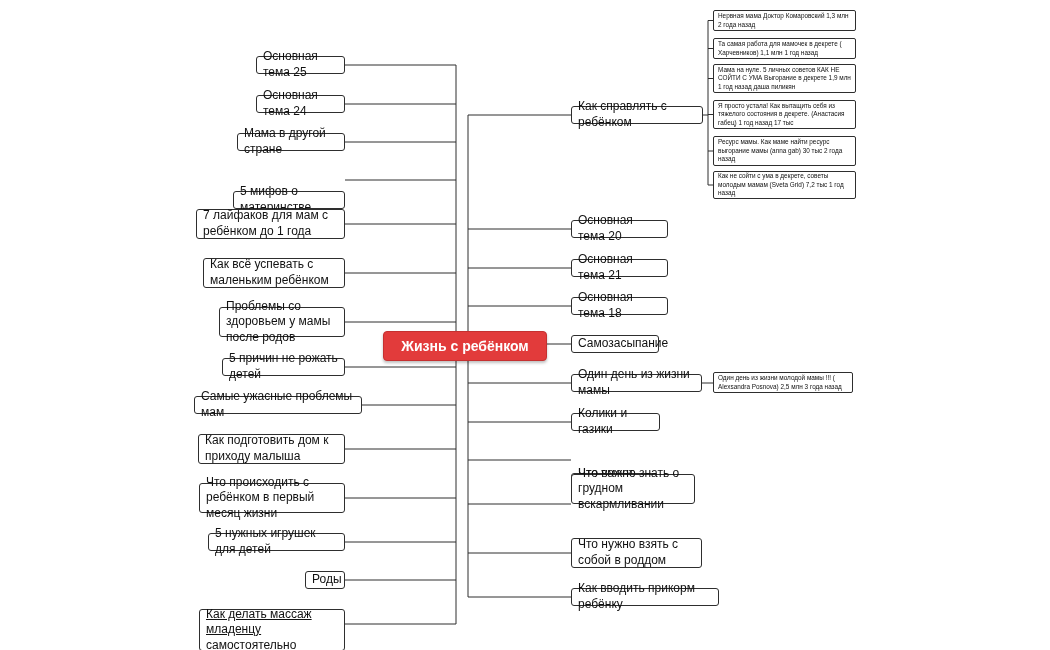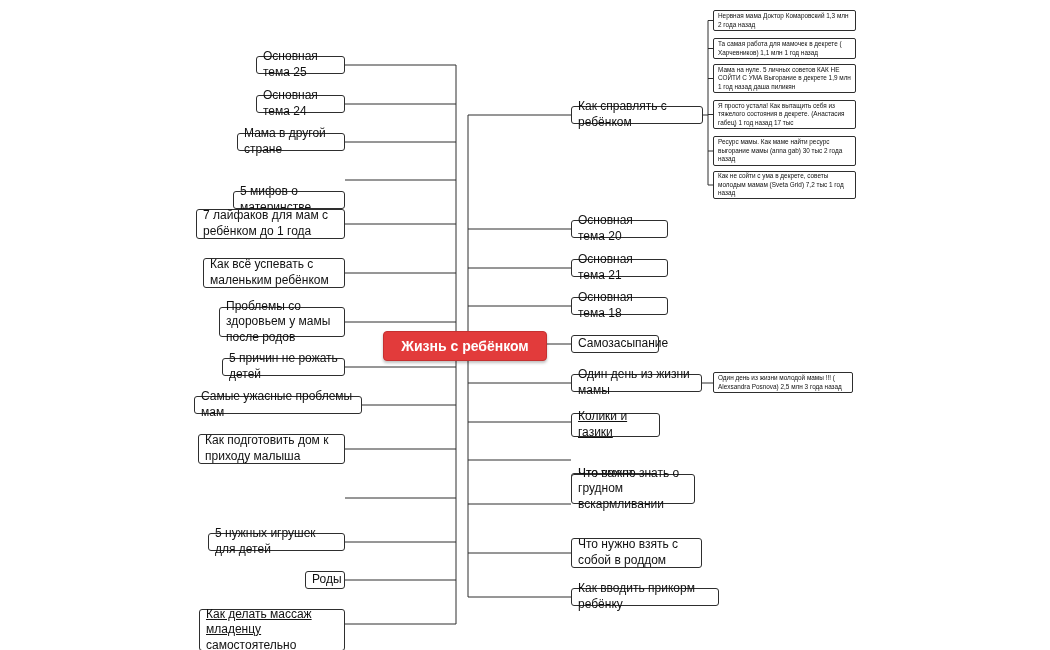--- a/index.html
+++ b/index.html
@@ -114,20 +114,23 @@
     </div>
     <div class="node" style="left: 222px; top: 358px; width: 123px; height: 18px;">
       <span>5 причин не рожать детей</span>
     </div>
     <div class="node" style="left: 194px; top: 396px; width: 168px; height: 18px;">
       <span>Самые ужасные проблемы мам</span>
     </div>
     <div class="node" style="left: 198px; top: 434px; width: 147px; height: 30px;">
       <span>Как подготовить дом к приходу малыша</span>
     </div>
+    <div class="node" style="left: 199px; top: 483px; width: 146px; height: 30px;">
+      <span>Что происходить с ребёнком в первый месяц жизни</span>
+    </div>
     <div class="node" style="left: 208px; top: 533px; width: 137px; height: 18px;">
       <span>5 нужных игрушек для детей</span>
     </div>
     <div class="node" style="left: 305px; top: 571px; width: 40px; height: 18px;">
       <span>Роды</span>
     </div>
     <div class="node" style="left: 199px; top: 609px; width: 146px; height: 42px; text-decoration: underline;">
       <span>Как делать массаж младенцу самостоятельно</span>
     </div>
     <div class="node" style="left: 571px; top: 106px; width: 132px; height: 18px;">
@@ -141,21 +144,21 @@
     </div>
     <div class="node" style="left: 571px; top: 297px; width: 97px; height: 18px;">
       <span>Основная тема 18</span>
     </div>
     <div class="node" style="left: 571px; top: 335px; width: 88px; height: 18px;">
       <span>Самозасыпание</span>
     </div>
     <div class="node" style="left: 571px; top: 374px; width: 131px; height: 18px; align-items: center;">
       <span>Один день из жизни мамы</span>
     </div>
-    <div class="node" style="left: 571px; top: 413px; width: 89px; height: 24px; text-decoration: underline;">
+    <div class="node" style="left: 571px; top: 413px; width: 89px; height: 18px;">
       <span>Колики и газики</span>
     </div>
     <div class="node" style="left: 571px; top: 473px; width: 87px; height: 18px;">
       <span>Что умеет ребёнок</span>
     </div>
     <div class="node" style="left: 571px; top: 474px; width: 124px; height: 30px;">
       <span>Что важно знать о грудном вскармливании</span>
     </div>
     <div class="node" style="left: 571px; top: 538px; width: 131px; height: 30px;">
       <span>Что нужно взять с собой в роддом</span>

